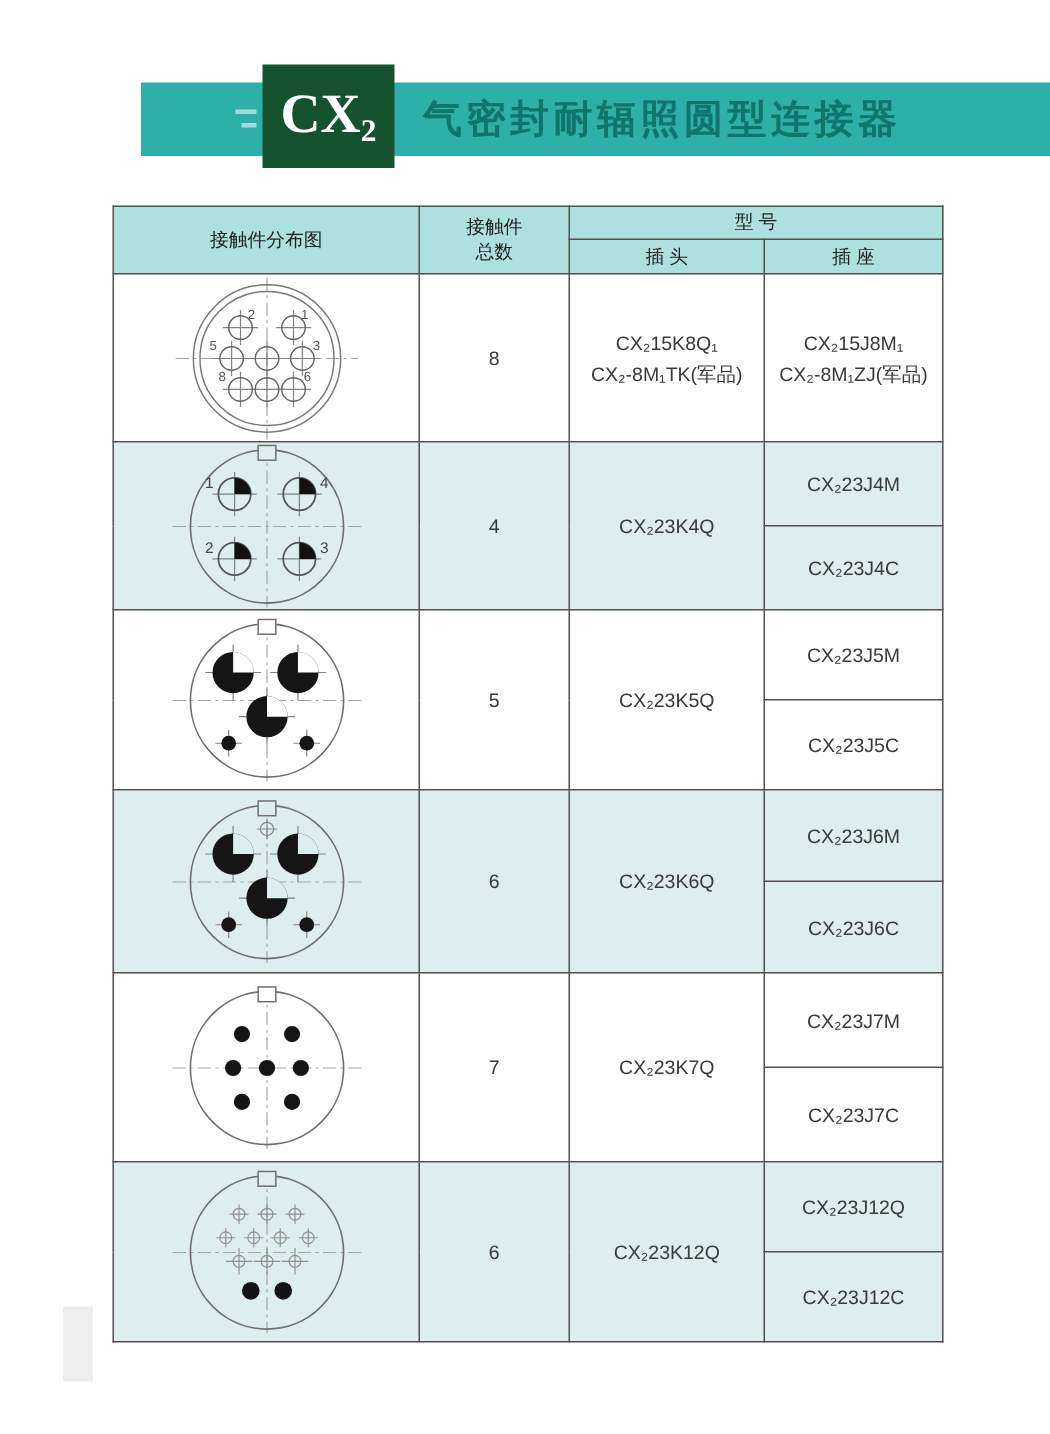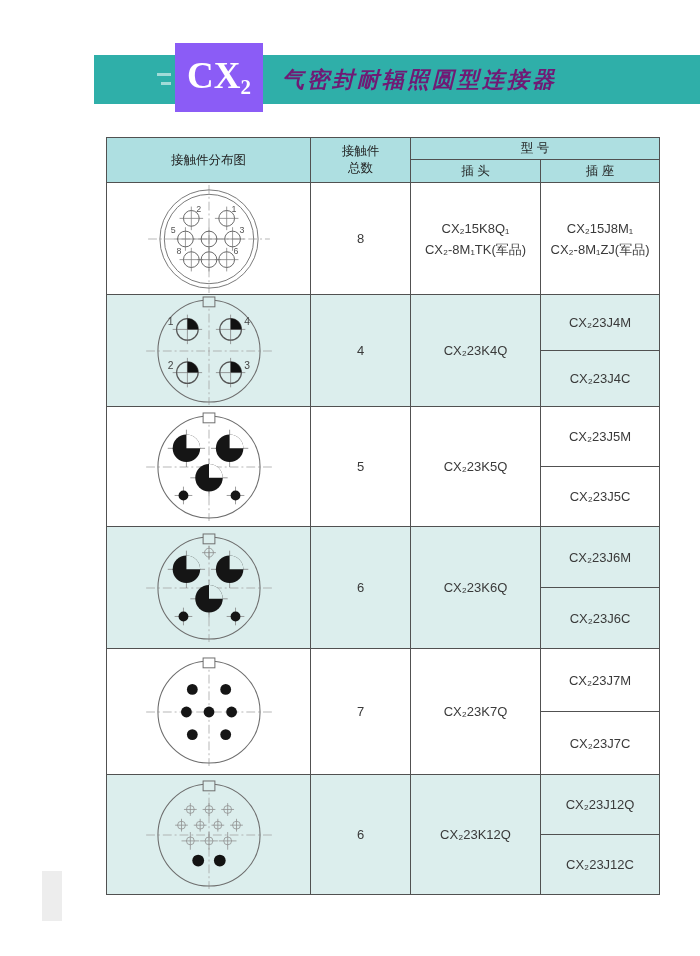--- a/index.html
+++ b/index.html
@@ -3,28 +3,28 @@
 <meta charset="utf-8">
 <style>
   html,body{margin:0;padding:0;background:#fff;}
   body{width:700px;height:956px;position:relative;font-family:"Liberation Sans","DejaVu Sans",sans-serif;color:#2e2e2e;}
 
   
   .banner-bar{position:absolute;left:94px;top:55px;width:606px;height:49px;background:#2fafa9;}
   .banner-dash{position:absolute;background:rgba(255,255,255,.55);}
   .dash1{left:157px;top:73px;width:14px;height:3px;}
   .dash2{left:161px;top:82px;width:10px;height:3px;}
-  .logo-box{position:absolute;left:175px;top:43px;width:88px;height:69px;background:#8b5cf6;display:flex;align-items:center;justify-content:center;}
+  .logo-box{position:absolute;left:175px;top:43px;width:88px;height:69px;background:#14532d;display:flex;align-items:center;justify-content:center;}
   .logo-text{font-family:"Liberation Serif","DejaVu Serif",serif;font-weight:bold;color:#fff;font-size:37px;line-height:1;}
   .logo-text sub{font-size:21px;line-height:1;vertical-align:-6px;}
-  .banner-title{position:absolute;left:282px;top:55px;height:49px;display:flex;align-items:center;color:#701a75;font-size:22px;font-weight:bold;letter-spacing:3px;white-space:nowrap;font-style:italic;}
+  .banner-title{position:absolute;left:282px;top:55px;height:49px;display:flex;align-items:center;color:#0f766e;font-size:26px;font-weight:bold;letter-spacing:3px;white-space:nowrap;}
 
   
   .table-wrap{position:absolute;left:75px;top:137px;width:553px;}
-  table{border-collapse:collapse;width:553px;table-layout:fixed;margin-left:31px;}
+  table{border-collapse:collapse;width:553px;table-layout:fixed;}
   th,td{border:1px solid #515151;text-align:center;vertical-align:middle;padding:0;}
   thead th{background:#aedfe1;font-weight:400;font-size:12.5px;color:#1f1f1f;}
   tr.hdr1{height:22px;} tr.hdr2{height:23px;}
   td{font-size:13px;color:#3a3a3a;}
   .h112{height:112px;} .h56{height:56px;} .h60{height:60px;} .h61{height:61px;} .h63{height:63px;}
   .row-alt td{background:#dceeed;}
   .row-plain td{background:#ffffff;}
   .cell-diagram{padding:0;}
   .cell-diagram svg{display:block;margin:0 auto;}
   .model-line{line-height:21px;}

